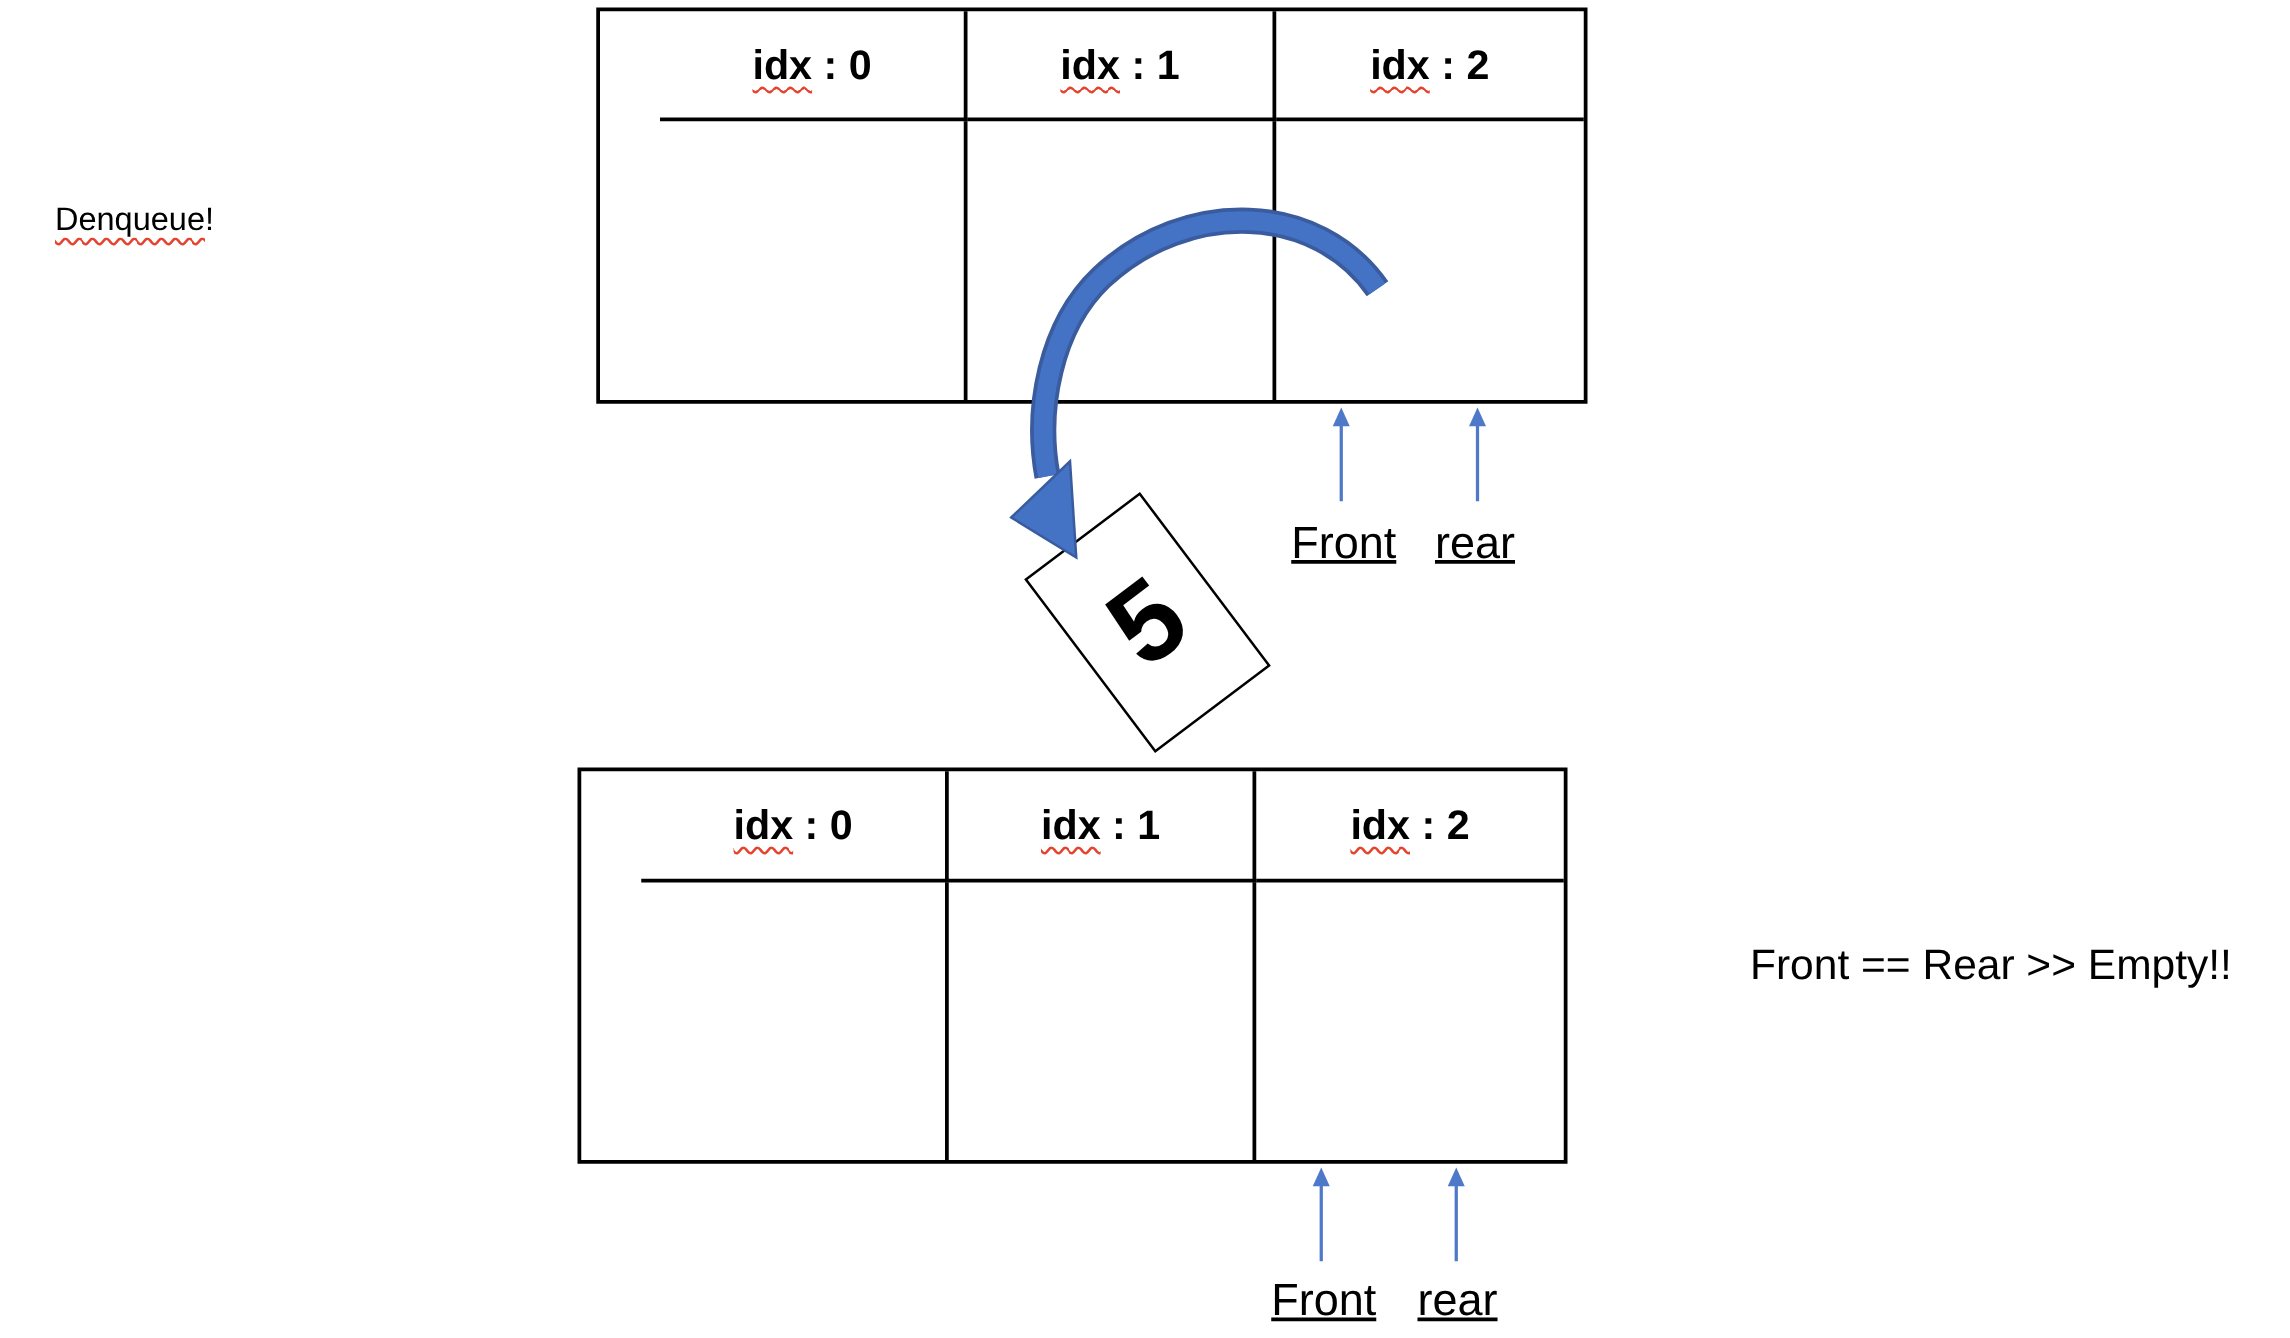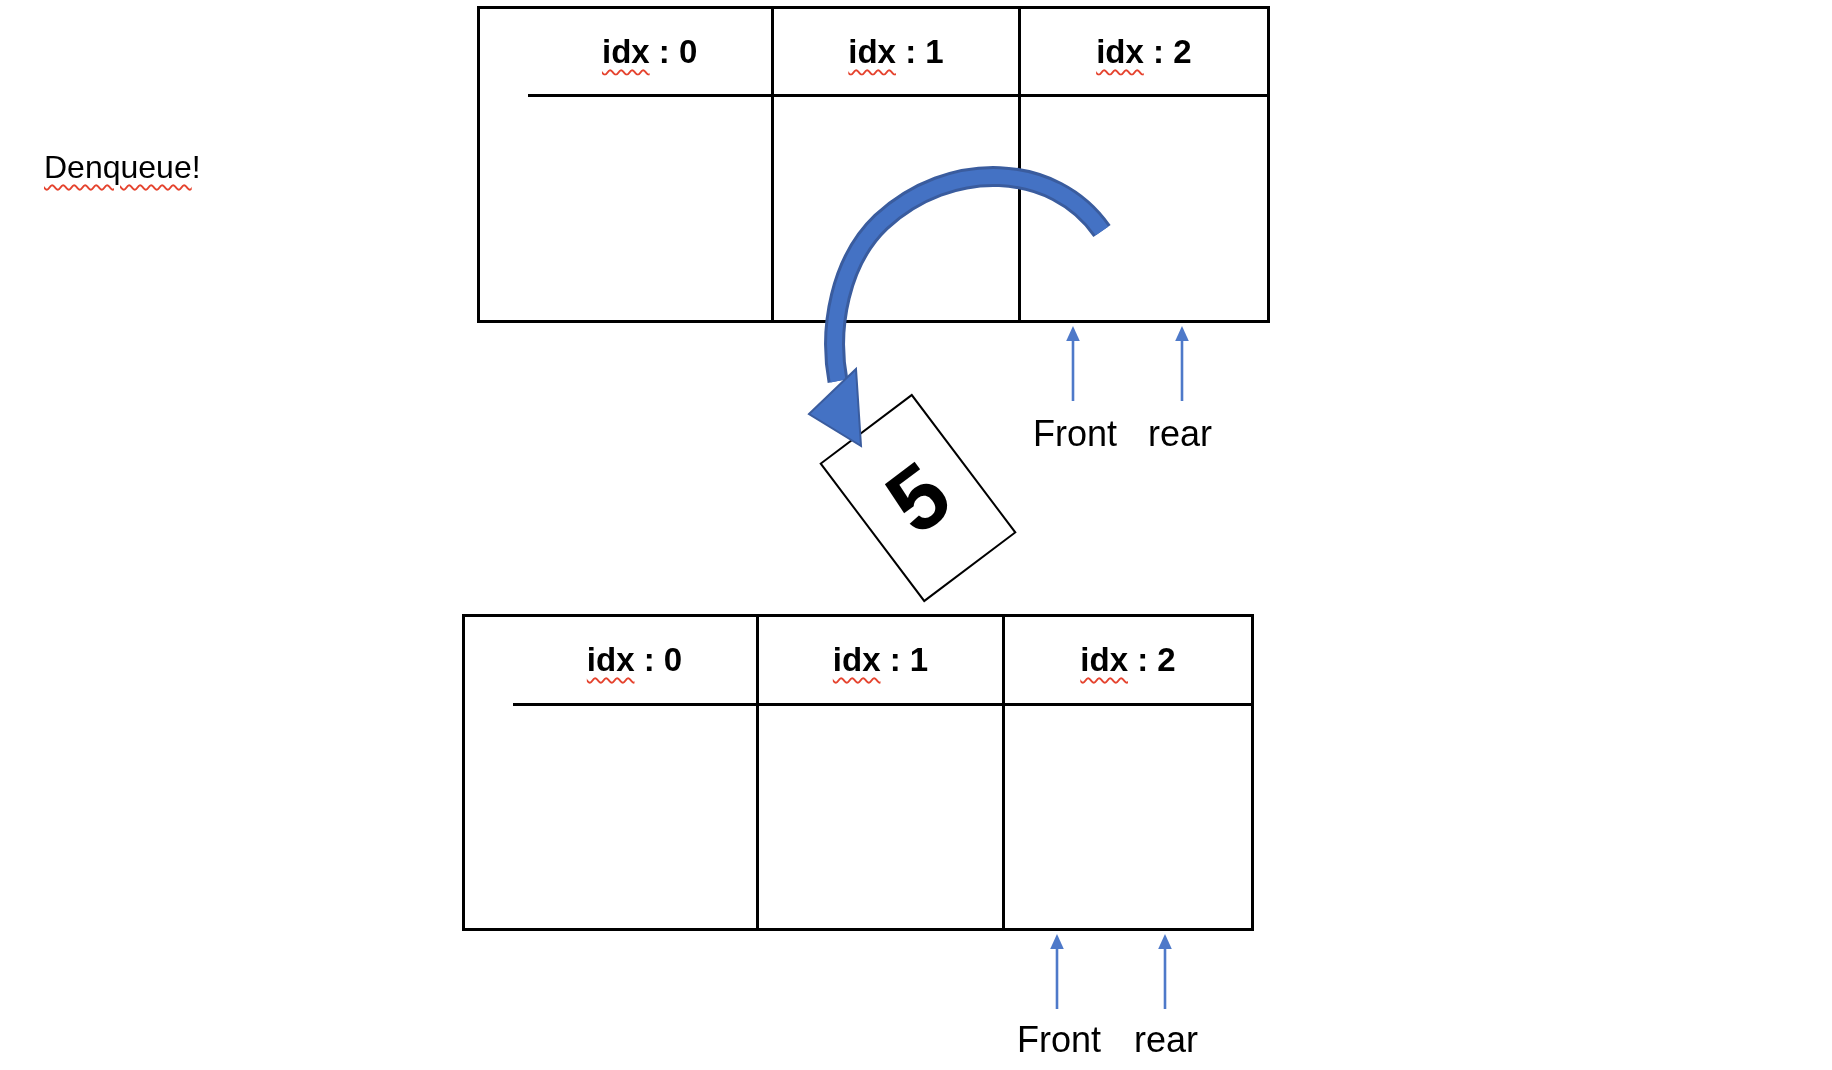--- a/index.html
+++ b/index.html
@@ -18,22 +18,22 @@
     overflow: hidden;
   }
   .canvas {
     position: relative;
     width: 1832px; height: 1070px;
     background: #ffffff;
   }
   
   .title {
     position: absolute;
-    left: 44px; top: 148px;
-    font-size: 32px;
+    left: 44px; top: 160px;
+    font-size: 26px;
     line-height: 1.2;
     white-space: nowrap;
   }
   .squiggle {
     text-decoration-line: underline;
     text-decoration-style: wavy;
     text-decoration-color: var(--squiggle-red);
     text-decoration-thickness: 2px;
     text-underline-offset: 6px;
   }
@@ -83,20 +83,21 @@
   .pointer { position: absolute; width: 16px; height: 78px; }
   .pointer line     { stroke: var(--pointer-blue); stroke-width: 2.6; }
   .pointer polygon  { fill: var(--pointer-blue); }
   .ptr-label {
     position: absolute;
     width: 160px;
     text-align: center;
     font-size: 36px;
     line-height: 44px;
     white-space: nowrap;
+    text-decoration: underline;
   }
   
   .note {
     position: absolute;
     left: 1400px; top: 750px;
     font-size: 34px;
     line-height: 44px;
     white-space: nowrap;
   }
 </style>
@@ -150,14 +151,15 @@
     <polygon points="8,1 14.8,16 1.2,16"></polygon>
       <line x1="8" y1="14" x2="8" y2="76"></line>
   </svg>
   <svg class="pointer" style="left:1157px; top:933px;" viewBox="0 0 16 78" xmlns="http://www.w3.org/2000/svg">
     <polygon points="8,1 14.8,16 1.2,16"></polygon>
       <line x1="8" y1="14" x2="8" y2="76"></line>
   </svg>
   <div class="ptr-label" style="left:979px; top:1018px;">Front</div>
   <div class="ptr-label" style="left:1086px; top:1018px;">rear</div>
 
+  <div class="note">Front == Rear &gt;&gt; Empty!!</div>
 
 </div>
 
 </body></html>

